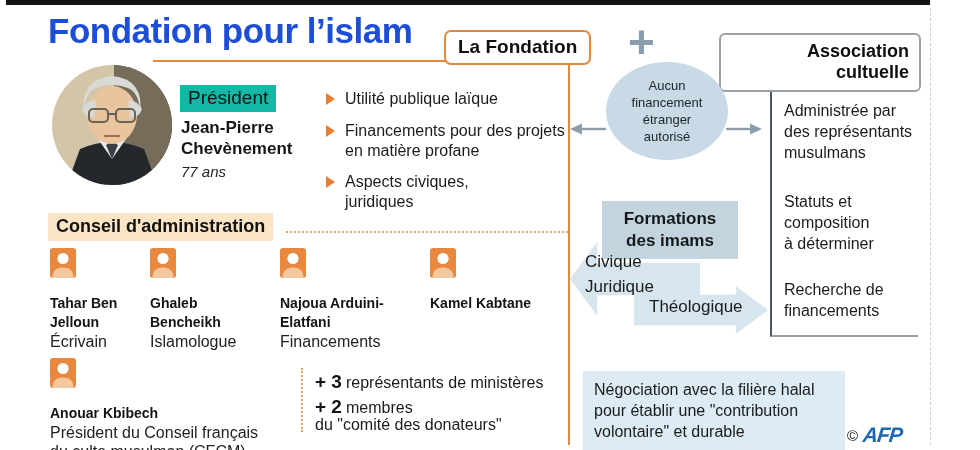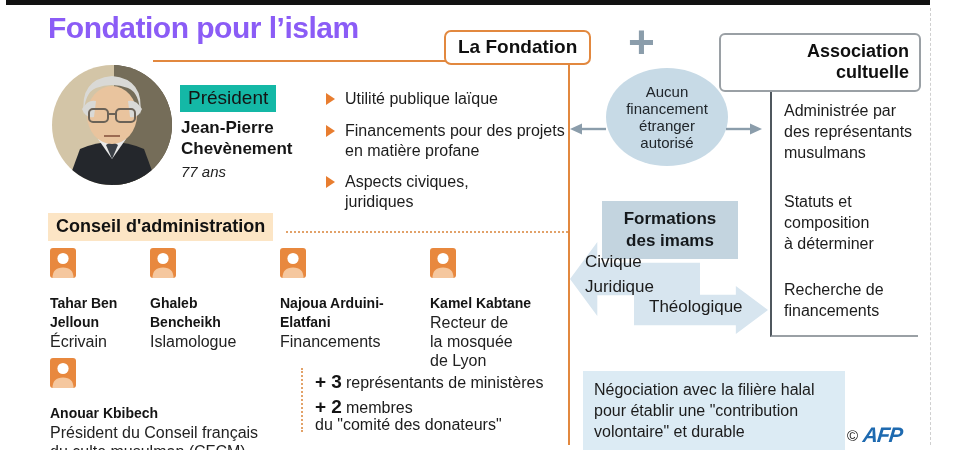--- a/index.html
+++ b/index.html
@@ -4,21 +4,21 @@
 <style>
   html,body{margin:0;padding:0;background:#fff;}
   #stage{
     position:relative;width:980px;height:450px;background:#fff;overflow:hidden;
     font-family:"Liberation Sans","DejaVu Sans",sans-serif;color:#1f1f1f;
   }
   .abs{position:absolute;}
   [data-bind]{white-space:pre-line;}
 
   .top-bar{left:6px;top:0;width:924px;height:5px;background:#121212;}
-  .title{left:48px;top:11px;font-size:30px;font-weight:700;color:#8b5cf6;letter-spacing:-.5px;}
+  .title{left:48px;top:11px;font-size:35px;font-weight:700;color:#1d4ed8;letter-spacing:-.5px;}
 
   .avatar{left:52px;top:65px;width:120px;height:120px;}
   .hline-orange{left:153px;top:60px;width:294px;height:2px;background:#e2883f;}
   .vline-orange{left:568px;top:64px;width:2px;height:381px;background:#e2883f;}
   .tag-box{
     left:444px;top:30px;padding:4px 12px 5px;border:2px solid #e2883f;border-radius:7px;
     background:#fff;font-size:19px;font-weight:700;color:#101010;
   }
 
   .role-badge{left:180px;top:85px;background:#14b8a6;padding:2px 8px 3px;font-size:19px;font-weight:400;color:#141414;}
@@ -30,23 +30,23 @@
   .btxt{font-size:16px;line-height:20px;color:#1c1c1c;}
 
   .plus{left:628px;top:15px;font-size:46px;font-weight:700;color:#8b9dab;}
   .assoc-box{
     left:719px;top:33px;width:178px;padding:6px 10px 7px;border:2px solid #9aa0a5;border-radius:6px;background:#fff;
   }
   .assoc-title{font-size:18px;font-weight:700;color:#0f0f0f;line-height:21px;text-align:right;}
   .assoc-sub{font-size:16px;color:#222;line-height:20px;}
 
   .ellipse{
-    left:606px;top:68px;width:122px;height:98px;border-radius:50%;background:#c7dae6;
+    left:606px;top:62px;width:122px;height:98px;border-radius:50%;background:#c7dae6;
     display:flex;align-items:center;justify-content:center;text-align:center;
-    font-size:15px;line-height:17px;color:#20262b;
+    font-size:13px;line-height:17px;color:#20262b;
   }
   .arrow-sm{width:36px;height:16px;}
 
   .assoc-frame{left:770px;top:92px;width:146px;height:243px;border-left:2px solid #4f575e;border-bottom:2px solid #9aa0a5;}
   .assoc-point{left:784px;width:140px;font-size:16px;line-height:21px;color:#1c1c1c;}
 
   .form-arrow{background:#d7e5ef;}
   .arrow-left-big{left:570px;top:242px;width:130px;height:74px;clip-path:polygon(0 50%,21% 0,21% 28%,100% 28%,100% 72%,21% 72%,21% 100%);z-index:1;}
   .arrow-right-big{left:634px;top:286px;width:134px;height:48px;clip-path:polygon(0 18%,76% 18%,76% 0,100% 50%,76% 100%,76% 82%,0 82%);z-index:2;}
   .form-box{
@@ -214,23 +214,20 @@
     <div class="mrole" data-bind="board.members.2.role">Financements</div>
   </div>
 
   <div class="abs member" style="left:430px;top:248px;width:132px">
     <span class="picon"><svg width="26" height="30" viewBox="0 0 26 30">
           <rect width="26" height="30" rx="3" fill="#e8883e"></rect>
           <circle cx="13" cy="10.5" r="5.6" fill="#ffffff"></circle>
           <path d="M2.5 30 Q2.5 19.5 13 19.5 Q23.5 19.5 23.5 30 Z" fill="#f5c79e"></path>
         </svg></span>
     <div class="mname" data-bind="board.members.3.name">Kamel Kabtane</div>
-    <div class="mrole" data-bind="board.members.3.role">Recteur de
-la mosquée
-de Lyon</div>
   </div>
 
   <div class="abs member" style="left:50px;top:358px;width:250px">
     <span class="picon"><svg width="26" height="30" viewBox="0 0 26 30">
           <rect width="26" height="30" rx="3" fill="#e8883e"></rect>
           <circle cx="13" cy="10.5" r="5.6" fill="#ffffff"></circle>
           <path d="M2.5 30 Q2.5 19.5 13 19.5 Q23.5 19.5 23.5 30 Z" fill="#f5c79e"></path>
         </svg></span>
     <div class="mname" data-bind="board.members.4.name">Anouar Kbibech</div>
     <div class="mrole" data-bind="board.members.4.role">Président du Conseil français

